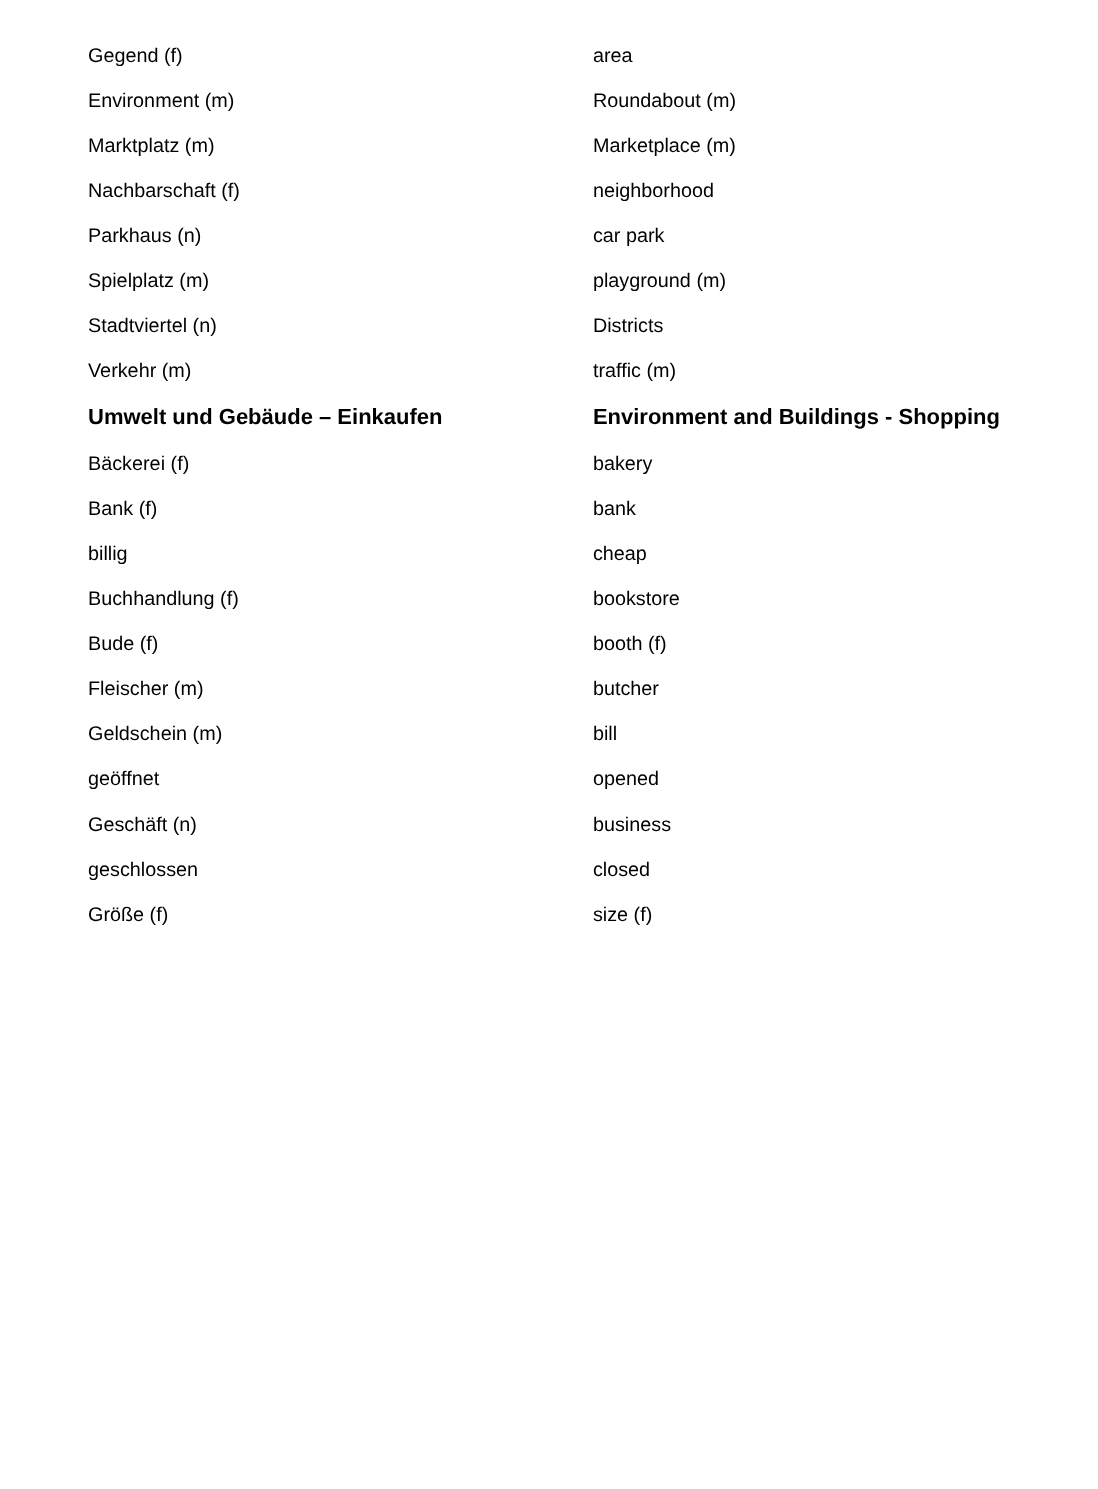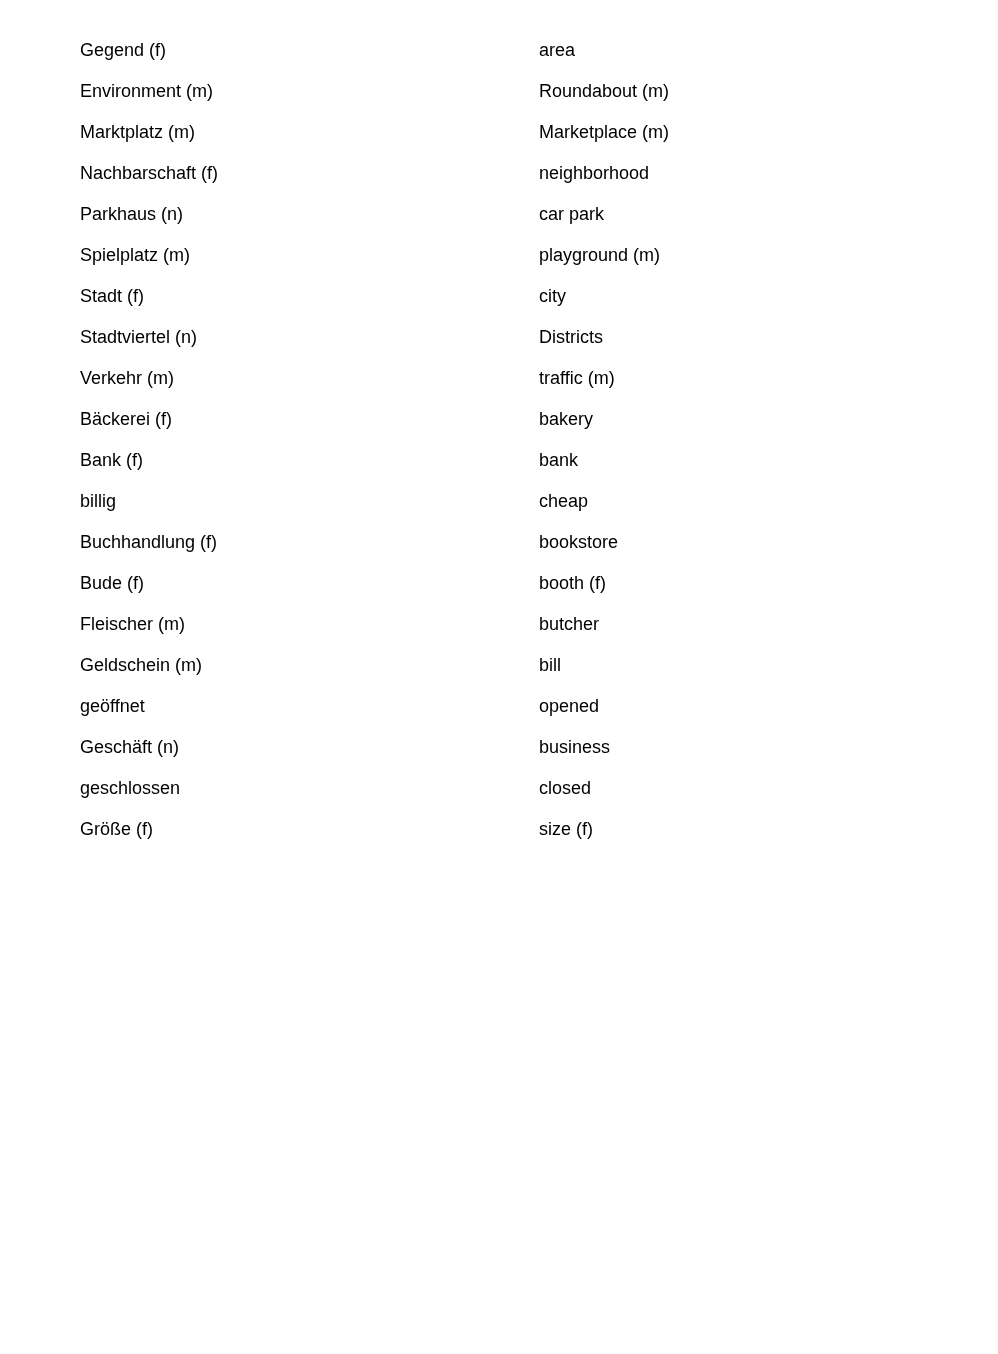--- a/index.html
+++ b/index.html
@@ -74,30 +74,30 @@
       </tr>
       <tr>
         <td class="vocab-german">Parkhaus (n)</td>
         <td class="vocab-english">car park</td>
       </tr>
       <tr>
         <td class="vocab-german">Spielplatz (m)</td>
         <td class="vocab-english">playground (m)</td>
       </tr>
       <tr>
-        <td class="vocab-german">Stadt (f)</td>
-        <td class="vocab-english">city</td>
-      </tr>
-      <tr>
         <td class="vocab-german">Stadtviertel (n)</td>
         <td class="vocab-english">Districts</td>
       </tr>
       <tr>
         <td class="vocab-german">Verkehr (m)</td>
         <td class="vocab-english">traffic (m)</td>
+      </tr>
+      <tr class="section-header">
+        <td>Umwelt und Gebäude – Einkaufen</td>
+        <td>Environment and Buildings - Shopping</td>
       </tr>
       <tr>
         <td class="vocab-german">Bäckerei (f)</td>
         <td class="vocab-english">bakery</td>
       </tr>
       <tr>
         <td class="vocab-german">Bank (f)</td>
         <td class="vocab-english">bank</td>
       </tr>
       <tr>

